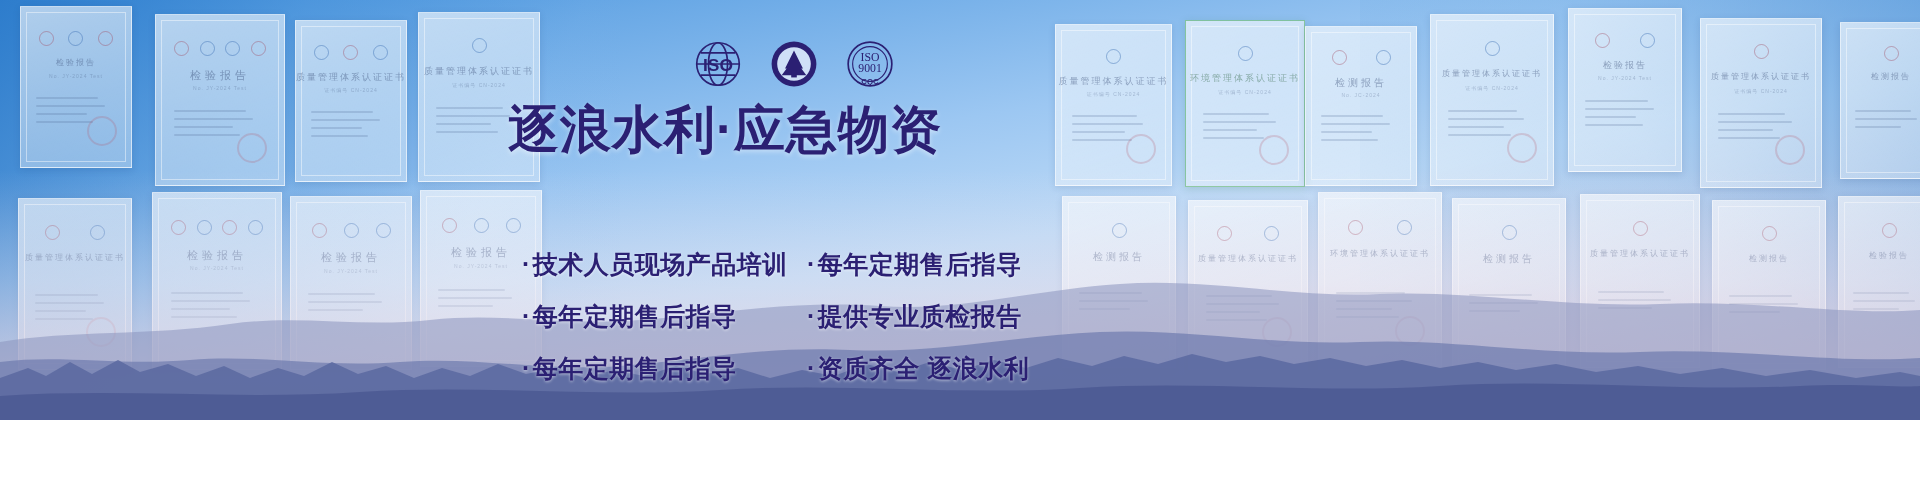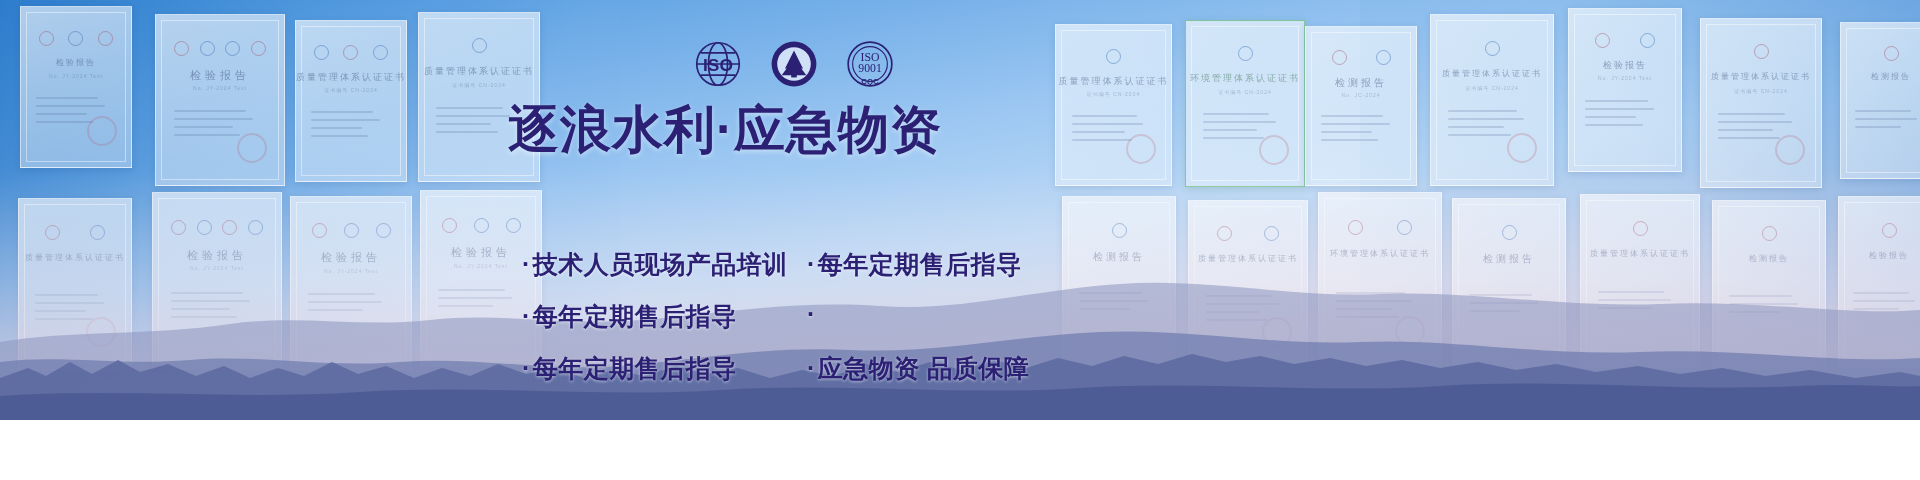--- a/index.html
+++ b/index.html
@@ -531,25 +531,26 @@
       <div class="feat">
         <span class="dot">·</span>
         <span>每年定期售后指导</span>
       </div>
       <div class="feat">
         <span class="dot">·</span>
         <span>每年定期售后指导</span>
       </div>
       <div class="feat">
         <span class="dot">·</span>
+        <span>提供专业质检报告</span>
       </div>
       <div class="feat">
         <span class="dot">·</span>
         <span>每年定期售后指导</span>
       </div>
       <div class="feat">
         <span class="dot">·</span>
-        <span>应急物资 品质保障</span>
+        <span>资质齐全 逐浪水利</span>
       </div>
     </div>
 
   </div>
 </div>
 
 </body></html>

